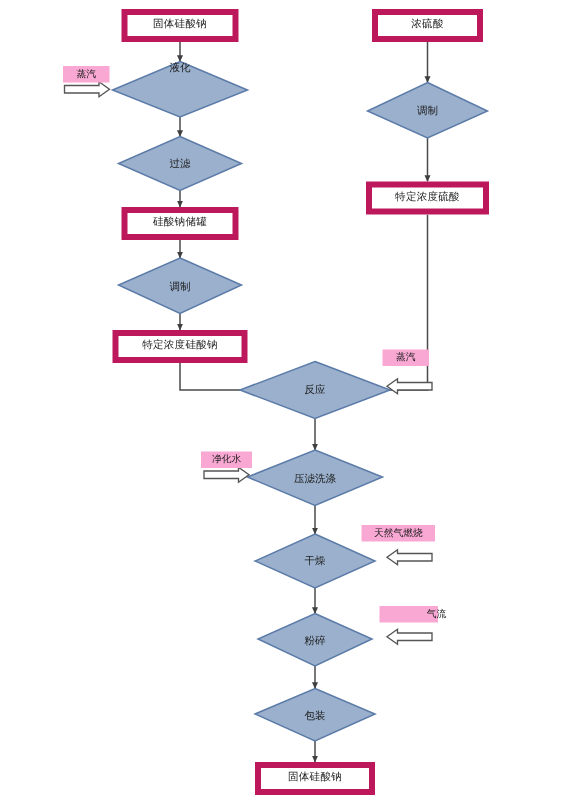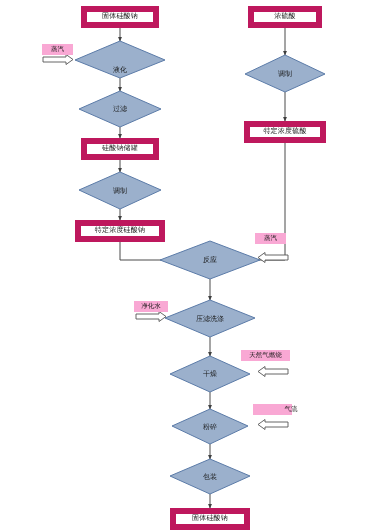--- a/index.html
+++ b/index.html
@@ -33,21 +33,21 @@
     display: flex;
     align-items: center;
     justify-content: center;
     text-align: center;
     line-height: 1.05;
     color: #1b1b1b;
     letter-spacing: 0.2px;
   }
   .box {
     background: #ffffff;
-    border: 6px solid #be185d;
+    border: 4px solid #be185d;
     font-size: 7px;
   }
   .diamond-wrap {
     position: absolute;
   }
   .diamond-wrap .label {
     position: absolute;
     left: 0;
     top: 0;
     width: 100%;
@@ -149,21 +149,21 @@
   </div>
 
   <div class="node box" style="left:244px; top:121px; width:82px; height:22px;">
     <span>特定浓度硫酸</span>
   </div>
 
   <div class="node box" style="left:170px; top:508px; width:80px; height:22px;">
     <span>固体硅酸钠</span>
   </div>
 
-  <div class="diamond-wrap" style="left:75px; top:51px; width:90px; height:37px;">
+  <div class="diamond-wrap" style="left:75px; top:26px; width:90px; height:37px;">
     <span class="label">液化</span>
   </div>
 
   <div class="diamond-wrap" style="left:79px; top:91px; width:82px; height:36px;">
     <span class="label">过滤</span>
   </div>
 
   <div class="diamond-wrap" style="left:79px; top:172px; width:82px; height:37px;">
     <span class="label">调制</span>
   </div>

